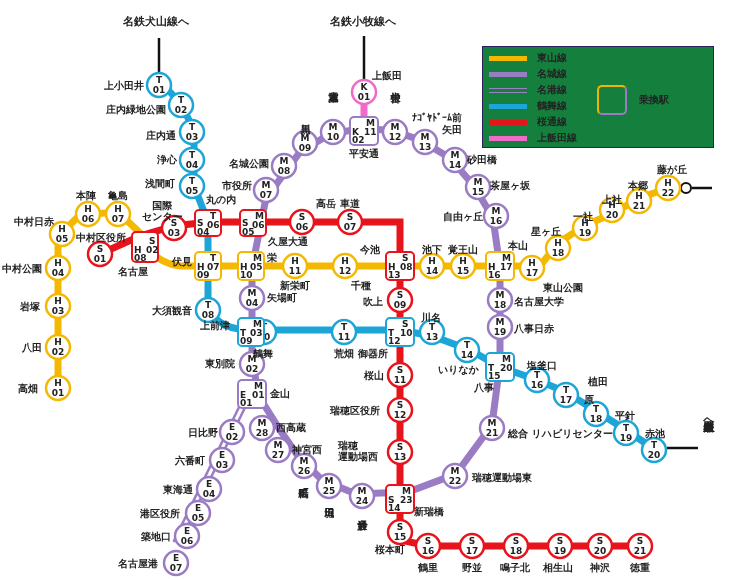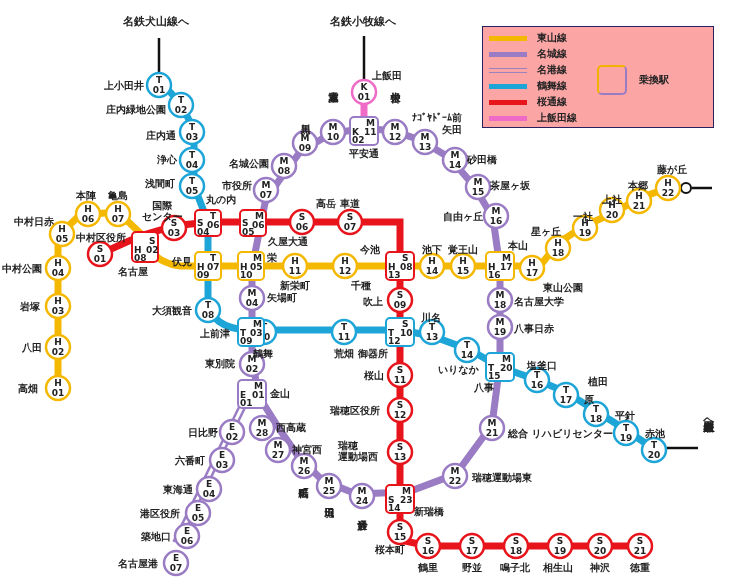--- a/index.html
+++ b/index.html
@@ -1,20 +1,20 @@
 <!DOCTYPE html>
 <html><head>
 <meta charset="utf-8">
 <style>
   html,body{margin:0;padding:0;background:#fff;}
   body{width:740px;height:580px;overflow:hidden;position:relative;font-family:"DejaVu Sans",sans-serif;}
   #map{position:absolute;left:0;top:0;width:740px;height:580px;}
   .lbl{position:absolute;font-size:10px;font-weight:bold;color:#222;white-space:nowrap;line-height:11px;}
   .vlbl{position:absolute;font-size:10px;font-weight:bold;color:#222;writing-mode:vertical-rl;line-height:11px;}
-  .legend{position:absolute;left:482px;top:26px;width:230px;height:100px;border:1.5px solid #2a2060;background:#fca5a5;}
+  .legend{position:absolute;left:482px;top:46px;width:230px;height:100px;border:1.5px solid #2a2060;background:#15803d;}
   .lg-row{position:absolute;left:6px;height:12px;display:flex;align-items:center;}
   .lg-swatch{width:38px;height:5px;margin-right:10px;}
   .lg-dbl{width:38px;height:5px;margin-right:10px;border-top:1.5px solid #9a82c0;border-bottom:1.5px solid #9a82c0;box-sizing:border-box;}
   .lg-text{font-size:10px;font-weight:bold;color:#222;}
   .lg-xfer{position:absolute;left:114px;top:38px;width:26px;height:26px;border-radius:5px;border:2px solid;border-color:#f0b400 #9a7cc4 #9a7cc4 #f0b400;}
   .lg-xfer-lbl{position:absolute;left:156px;top:46px;font-size:10px;font-weight:bold;color:#222;}
   .ext{position:absolute;font-size:11px;font-weight:bold;color:#222;text-align:center;}
 </style>
 </head>
 <body>
@@ -446,21 +446,21 @@
 <div class="lbl" style="left:2px;top:263px;">中村公園</div>
 <div class="lbl" style="left:14px;top:216px;">中村日赤</div>
 <div class="lbl" style="left:76px;top:190px;">本陣</div>
 <div class="lbl" style="left:108px;top:190px;">亀島</div>
 <div class="lbl" style="left:76px;top:232px;">中村区役所</div>
 <div class="lbl" style="left:142px;top:200px;white-space:pre;text-align:center;">国際
 センター</div>
 <div class="lbl" style="left:118px;top:266px;">名古屋</div>
 <div class="lbl" style="left:172px;top:256px;">伏見</div>
 <div class="lbl" style="left:152px;top:305px;">大須観音</div>
-<div class="lbl" style="left:200px;top:328px;text-align:right;">上前津</div>
+<div class="lbl" style="left:200px;top:320px;text-align:right;">上前津</div>
 <div class="lbl" style="left:253px;top:348px;">鶴舞</div>
 <div class="lbl" style="left:334px;top:348px;">荒畑</div>
 <div class="lbl" style="left:421px;top:312px;">川名</div>
 <div class="lbl" style="left:438px;top:364px;">いりなか</div>
 <div class="lbl" style="left:527px;top:360px;">塩釜口</div>
 <div class="lbl" style="left:556px;top:376px;margin-left:32px;">植田</div>
 <div class="lbl" style="left:584px;top:394px;">原</div>
 <div class="lbl" style="left:615px;top:410px;">平針</div>
 <div class="lbl" style="left:645px;top:428px;">赤池</div>
 <div class="lbl" style="left:280px;top:280px;">新栄町</div>

